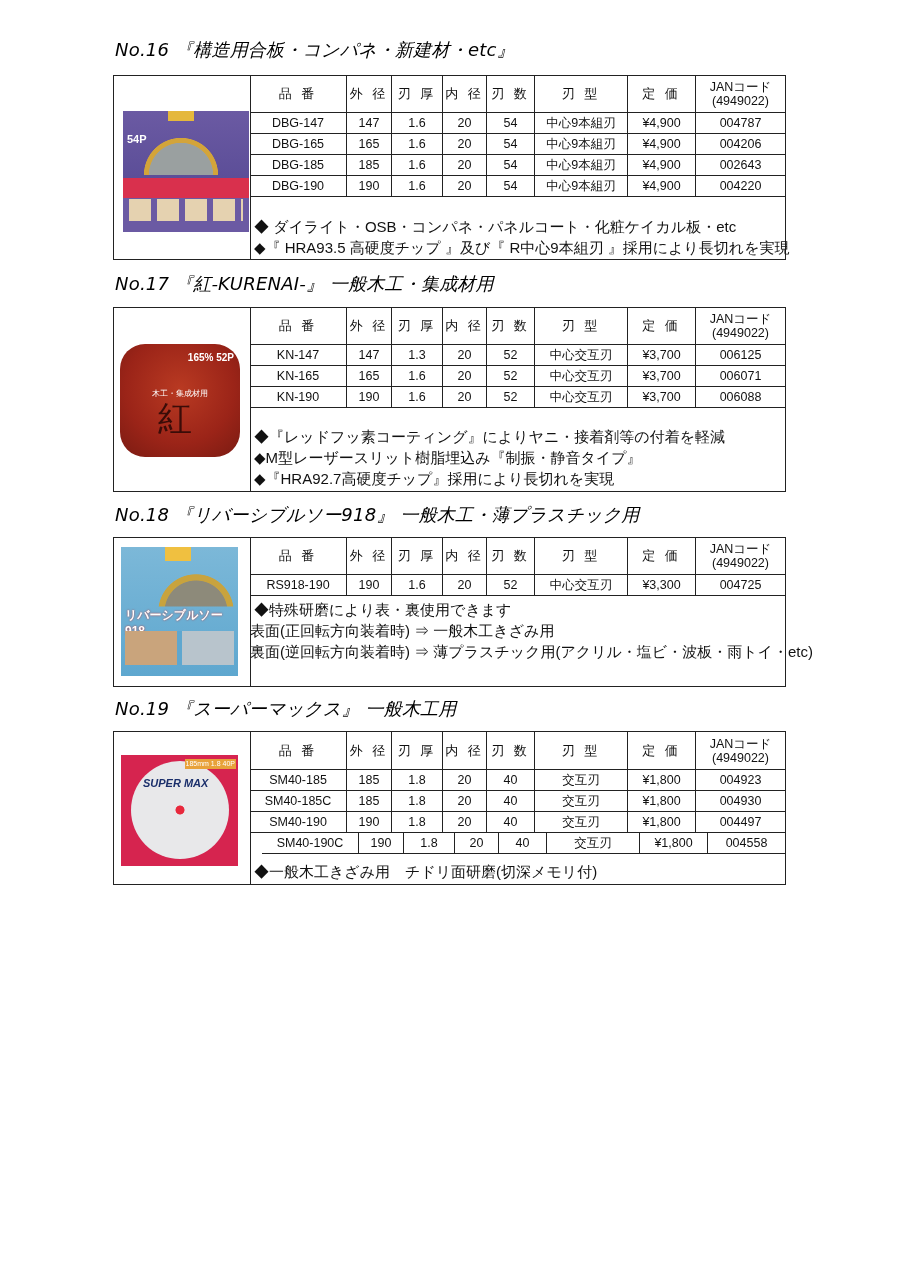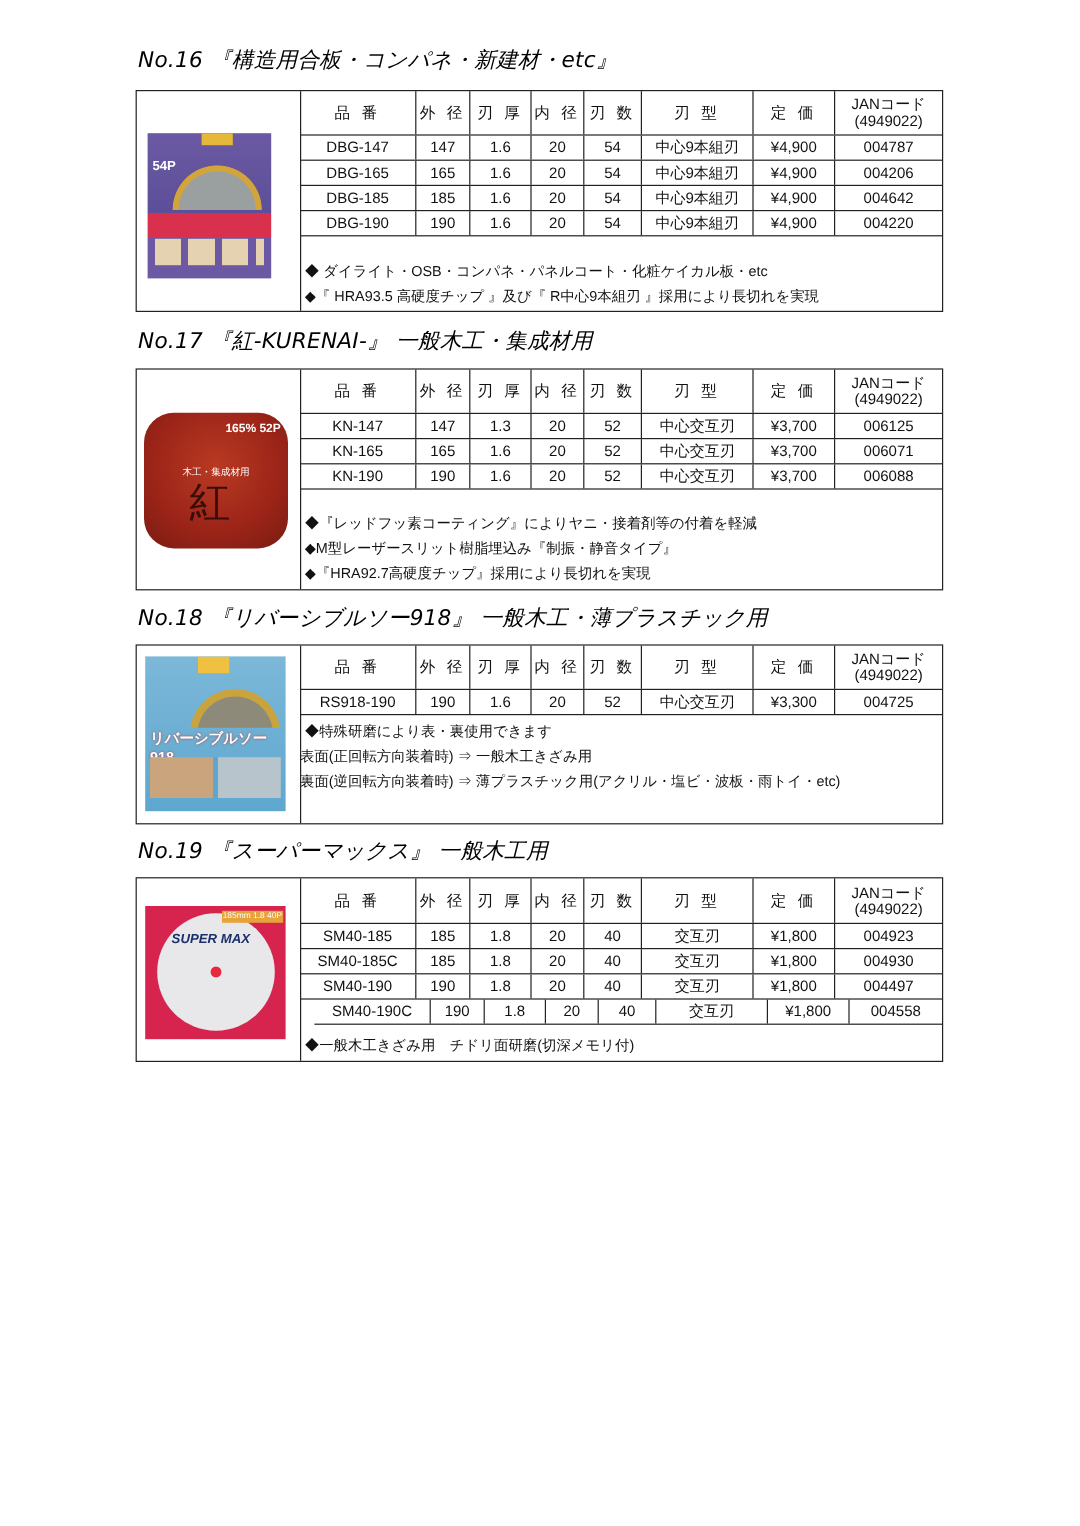--- a/index.html
+++ b/index.html
@@ -12,21 +12,21 @@
   .img-col { position: absolute; left: 0; top: 0; bottom: 0; width: 136px; border-right: 1px solid #222; }
   .grid { position: absolute; left: 136px; top: 0; right: 0; }
   .row { position: absolute; left: 0; right: 0; border-bottom: 1px solid #222; box-sizing: border-box; }
   .cell { position: absolute; top: 0; bottom: 0; display: flex; align-items: center; justify-content: center;
           font-size: 12.5px; border-right: 1px solid #222; box-sizing: border-box; white-space: nowrap;
           font-family: "Liberation Sans", sans-serif; }
   .cell.last { border-right: none; }
   .hdr .cell { font-size: 13px; letter-spacing: 3px; }
   .hdr .cell.jan { letter-spacing: 0; flex-direction: column; line-height: 14px; font-size: 12.5px; }
   .notes { position: absolute; left: 136px; right: 0; bottom: 0; padding-left: 4px;
-           font-size: 12px; font-family: "Liberation Sans", sans-serif; }
+           font-size: 15px; font-family: "Liberation Sans", sans-serif; }
   .note-line { height: 21px; line-height: 21px; white-space: nowrap; }
   .product-img { position: absolute; overflow: hidden; }
   
   .img-dbg { background: linear-gradient(#6b5aa3 0%, #5c4e98 55%, #d9304d 55%, #d9304d 72%, #6b5aa3 72%); }
   .img-dbg .blade { position:absolute; left:8px; top:14px; width:100px; height:100px; border-radius:50%;
                     background: radial-gradient(circle, #9aa0a0 0 45%, #d3a43a 46% 52%, transparent 53%); clip-path: inset(0 0 50% 0); }
   .img-dbg .tab { position:absolute; left:45px; top:0; width:26px; height:10px; background:#e5b83c; }
   .img-dbg .lbl { position:absolute; left:4px; top:22px; color:#fff; font-size:11px; font-weight:bold; font-family:"Liberation Sans",sans-serif; }
   .img-dbg .boards { position:absolute; left:6px; right:6px; top:88px; height:22px;
                      background: repeating-linear-gradient(90deg,#e5d2b0 0 22px,#6b5aa3 22px 28px); }
@@ -46,21 +46,21 @@
                    background: radial-gradient(circle, #e8283c 0 6%, #e8e8ea 7% 88%, #c9c9cc 89%); }
   .img-sm .logo { position:absolute; left:22px; top:22px; font-size:11px; font-weight:bold; font-style:italic; color:#1b2f6b; font-family:"Liberation Sans",sans-serif; }
   .img-sm .spec { position:absolute; right:2px; top:4px; font-size:7px; color:#fff; background:#e8a23a; padding:1px; font-family:"Liberation Sans",sans-serif; line-height:8px; }
 </style>
 </head>
 <body>
 
 <div class="section-title" style="top:38px;">No.16 『構造用合板・コンパネ・新建材・etc』</div>
 <div class="prod-table" style="top:75px;height:185px;">
   <div class="img-col">
-    <div class="product-img img-dbg" style="left:9px;top:35px;width:103px;height:121px;">
+    <div class="product-img img-dbg" style="left:9px;top:35px;width:126px;height:121px;">
       <div class="tab"></div>
       <div class="blade"></div>
       <div class="lbl">54P</div>
       <div class="boards"></div>
     </div>
   </div>
   <div class="grid">
     <div class="row hdr" style="top:0;height:37px;">
       <div class="cell" style="left:0;width:97px;">品 番</div>
       <div class="cell" style="left:97px;width:45px;">外 径</div>
@@ -95,21 +95,21 @@
       <div class="cell last" style="left:446px;right:0;">004206</div>
     </div>
     <div class="row" style="top:79px;height:21px;">
       <div class="cell" style="left:0;width:97px;">DBG-185</div>
       <div class="cell" style="left:97px;width:45px;">185</div>
       <div class="cell" style="left:142px;width:51px;">1.6</div>
       <div class="cell" style="left:193px;width:44px;">20</div>
       <div class="cell" style="left:237px;width:48px;">54</div>
       <div class="cell" style="left:285px;width:93px;">中心9本組刃</div>
       <div class="cell" style="left:378px;width:68px;">¥4,900</div>
-      <div class="cell last" style="left:446px;right:0;">004642</div>
+      <div class="cell last" style="left:446px;right:0;">002643</div>
     </div>
     <div class="row" style="top:100px;height:21px;">
       <div class="cell" style="left:0;width:97px;">DBG-190</div>
       <div class="cell" style="left:97px;width:45px;">190</div>
       <div class="cell" style="left:142px;width:51px;">1.6</div>
       <div class="cell" style="left:193px;width:44px;">20</div>
       <div class="cell" style="left:237px;width:48px;">54</div>
       <div class="cell" style="left:285px;width:93px;">中心9本組刃</div>
       <div class="cell" style="left:378px;width:68px;">¥4,900</div>
       <div class="cell last" style="left:446px;right:0;">004220</div>

